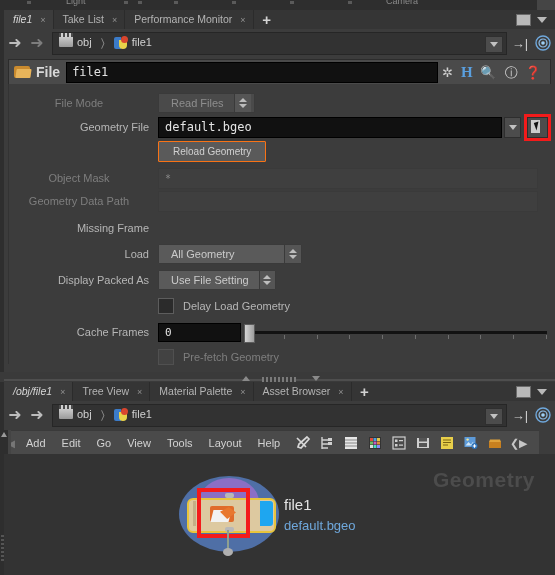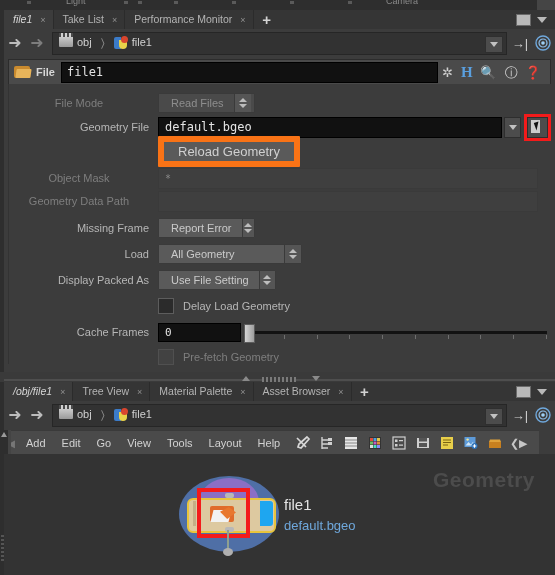--- a/index.html
+++ b/index.html
@@ -47,21 +47,21 @@
   .pf-dd{position:absolute;right:3px;top:3px;width:16px;height:15px;background:#4c4c4c;border:1px solid #2f2f2f;display:flex;align-items:center;justify-content:center;}
   .tri-sm{width:0;height:0;border-left:4px solid transparent;border-right:4px solid transparent;border-top:5px solid #c2c2c2;}
   .pin-ic{width:22px;text-align:center;color:#cfcfcf;font-size:13px;}
   .target-ic{width:24px;display:flex;align-items:center;justify-content:center;}
 
   
   .parm-head{position:absolute;left:8px;top:49px;right:4px;height:24px;background:#4a4a4a;border:1px solid #2c2c2c;display:flex;align-items:center;}
   .folder-ic{width:18px;height:14px;margin-left:5px;position:relative;}
   .folder-ic .bk{position:absolute;left:0;top:1px;width:16px;height:12px;background:#c98a2e;border-radius:2px;}
   .folder-ic .fr{position:absolute;left:2px;top:4px;width:15px;height:9px;background:#e8b45a;border-radius:1px;transform:skewX(-8deg);}
-  .parm-head .flabel{margin-left:4px;font-size:11px;font-weight:bold;color:#d8d8d8;}
+  .parm-head .flabel{margin-left:4px;font-size:14px;font-weight:bold;color:#d8d8d8;}
   .parm-name{flex:1;height:19px;margin:0 4px 0 6px;background:#111;border:1px solid #000;display:flex;align-items:center;padding-left:5px;font-family:"DejaVu Sans Mono",monospace;font-size:12px;color:#e2e2e2;}
   .hicons{display:flex;align-items:center;gap:8px;padding-right:8px;}
   .hic{color:#cfcfcf;font-size:13px;line-height:1;}
   .hic.blue{color:#5aa0e0;font-weight:bold;font-family:"Liberation Serif",serif;font-size:15px;}
 
   
   .parm-body{position:absolute;left:8px;top:74px;right:4px;bottom:8px;background:#3c3c3c;border-left:1px solid #333;}
   .row{display:flex;align-items:center;height:22px;margin-bottom:1px;}
   .row .lab{width:140px;text-align:right;padding-right:9px;font-size:11px;color:#b6b6b6;}
   .row .lab.dim{color:#7e7e7e;text-align:center;}
@@ -78,21 +78,21 @@
   .textfield{height:19px;background:#111;border:1px solid #000;display:flex;align-items:center;padding-left:6px;font-family:"DejaVu Sans Mono",monospace;font-size:12px;color:#e4e4e4;}
   .textfield.flat{background:#3f3f3f;border:1px solid #3a3a3a;color:#8a8a8a;font-size:10px;}
   .dd-btn{width:15px;height:19px;background:#4c4c4c;border:1px solid #2e2e2e;display:flex;align-items:center;justify-content:center;margin-left:2px;}
 
   .hl-box{border:3px solid #f31b1b;padding:0;display:flex;align-items:center;justify-content:center;}
   .chooser{width:19px;height:19px;background:#4c4c4c;border:1px solid #2e2e2e;display:flex;align-items:center;justify-content:center;}
   .cursor-ic{width:13px;height:14px;position:relative;}
   .cursor-ic .pg{position:absolute;left:0;top:0;width:9px;height:13px;background:#cdcdcd;}
   .cursor-ic .ar{position:absolute;left:4px;top:2px;width:0;height:0;border-left:5px solid #111;border-bottom:8px solid transparent;transform:rotate(-20deg);}
 
-  .btn{height:19px;background:#5a5a5a;border:6px solid #f97316;border-radius:1px;color:#d0d0d0;font-size:13px;display:flex;align-items:center;justify-content:center;padding:0 14px;}
+  .btn{height:19px;background:#5a5a5a;border:1px solid #f97316;border-radius:1px;color:#d0d0d0;font-size:10px;display:flex;align-items:center;justify-content:center;padding:0 14px;}
 
   .chk{width:14px;height:14px;background:#2b2b2b;border:1px solid #5d5d5d;}
   .chk.dis{background:#424242;border-color:#505050;}
   .chk-lab{margin-left:9px;font-size:11px;color:#b6b6b6;}
   .chk-lab.dim{color:#7e7e7e;}
 
   .slider-wrap{flex:1;display:flex;align-items:center;}
   .num{width:83px;height:19px;background:#111;border:1px solid #000;display:flex;align-items:center;padding-left:6px;font-family:"DejaVu Sans Mono",monospace;font-size:11px;color:#e4e4e4;box-sizing:border-box;}
   .track{flex:1;height:19px;position:relative;margin-left:1px;}
   .track .line{position:absolute;left:9px;right:4px;top:8px;height:3px;background:#121212;}
@@ -278,29 +278,20 @@
 
       <div class="row">
         <div class="lab dim">Geometry Data Path</div>
         <div class="ctl">
           <div class="textfield flat" style="width:372px"></div>
         </div>
       </div>
 
       <div class="row" style="margin-top:5px">
         <div class="lab">Missing Frame</div>
-        <div class="ctl">
-          <div class="menu-btn" style="width:95px">
-            <span class="mt">Report Error</span>
-            <span class="spin">
-                <i class="up"></i>
-                <i class="dn"></i>
-              </span>
-          </div>
-        </div>
       </div>
 
       <div class="row" style="margin-top:4px">
         <div class="lab">Load</div>
         <div class="ctl">
           <div class="menu-btn" style="width:142px">
             <span class="mt" style="flex:1">All Geometry</span>
             <span class="spin">
                 <i class="up"></i>
                 <i class="dn"></i>

